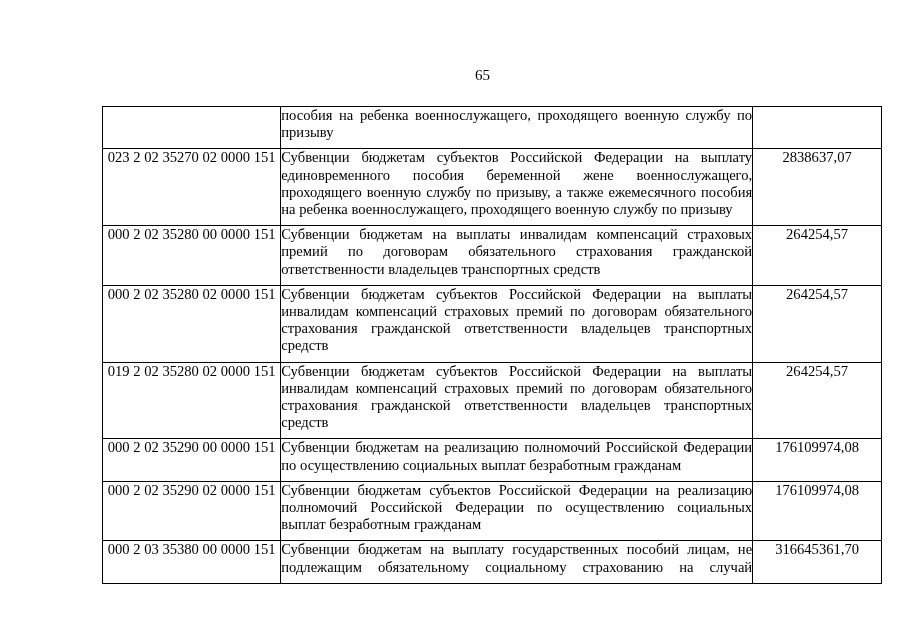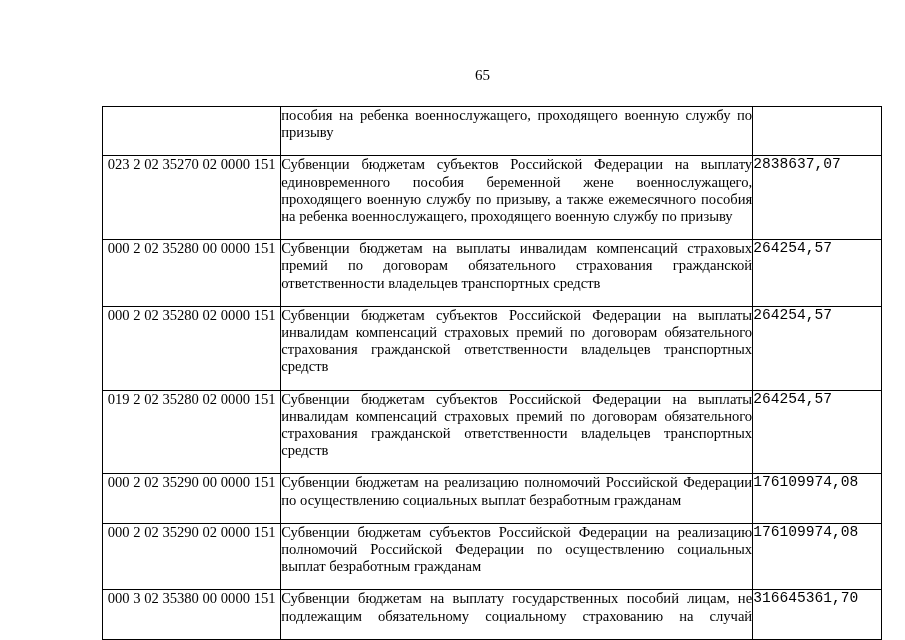--- a/index.html
+++ b/index.html
@@ -27,38 +27,37 @@
     top: 76px;
     width: 780px;
     border-collapse: collapse;
     table-layout: fixed;
     font-size: 14.6px;
     line-height: 17.2px;
   }
   table.budget-table td {
     border: 1px solid #000000;
     vertical-align: top;
-    padding: 0 0 14px 0;
+    padding: 0 0 7px 0;
   }
   td.code {
     width: 173px;
     text-align: center;
     white-space: nowrap;
     overflow: hidden;
   }
   td.desc {
     width: 458px;
     text-align: justify;
     padding-left: 7px;
     padding-right: 8px;
   }
   td.amount {
     width: 125px;
-    text-align: left;
-    font-family: Liberation Mono, monospace;
+    text-align: center;
   }
   tr.truncated td.desc {
     
     text-align-last: justify;
   }
   tr.truncated td {
     height: 37px;
     overflow: hidden;
   }
 </style>
@@ -98,18 +97,18 @@
       <td class="code">000 2 02 35290 00 0000 151</td>
       <td class="desc">Субвенции бюджетам на реализацию полномочий Российской Федерации по осуществлению социальных выплат безработным гражданам</td>
       <td class="amount">176109974,08</td>
     </tr>
     <tr>
       <td class="code">000 2 02 35290 02 0000 151</td>
       <td class="desc">Субвенции бюджетам субъектов Российской Федерации на реализацию полномочий Российской Федерации по осуществлению социальных выплат безработным гражданам</td>
       <td class="amount">176109974,08</td>
     </tr>
     <tr class="truncated">
-      <td class="code">000 3 02 35380 00 0000 151</td>
+      <td class="code">000 2 03 35380 00 0000 151</td>
       <td class="desc">Субвенции бюджетам на выплату государственных пособий лицам, не подлежащим обязательному социальному страхованию на случай</td>
       <td class="amount">316645361,70</td>
     </tr>
   </tbody>
 </table>
 
 </body></html>

